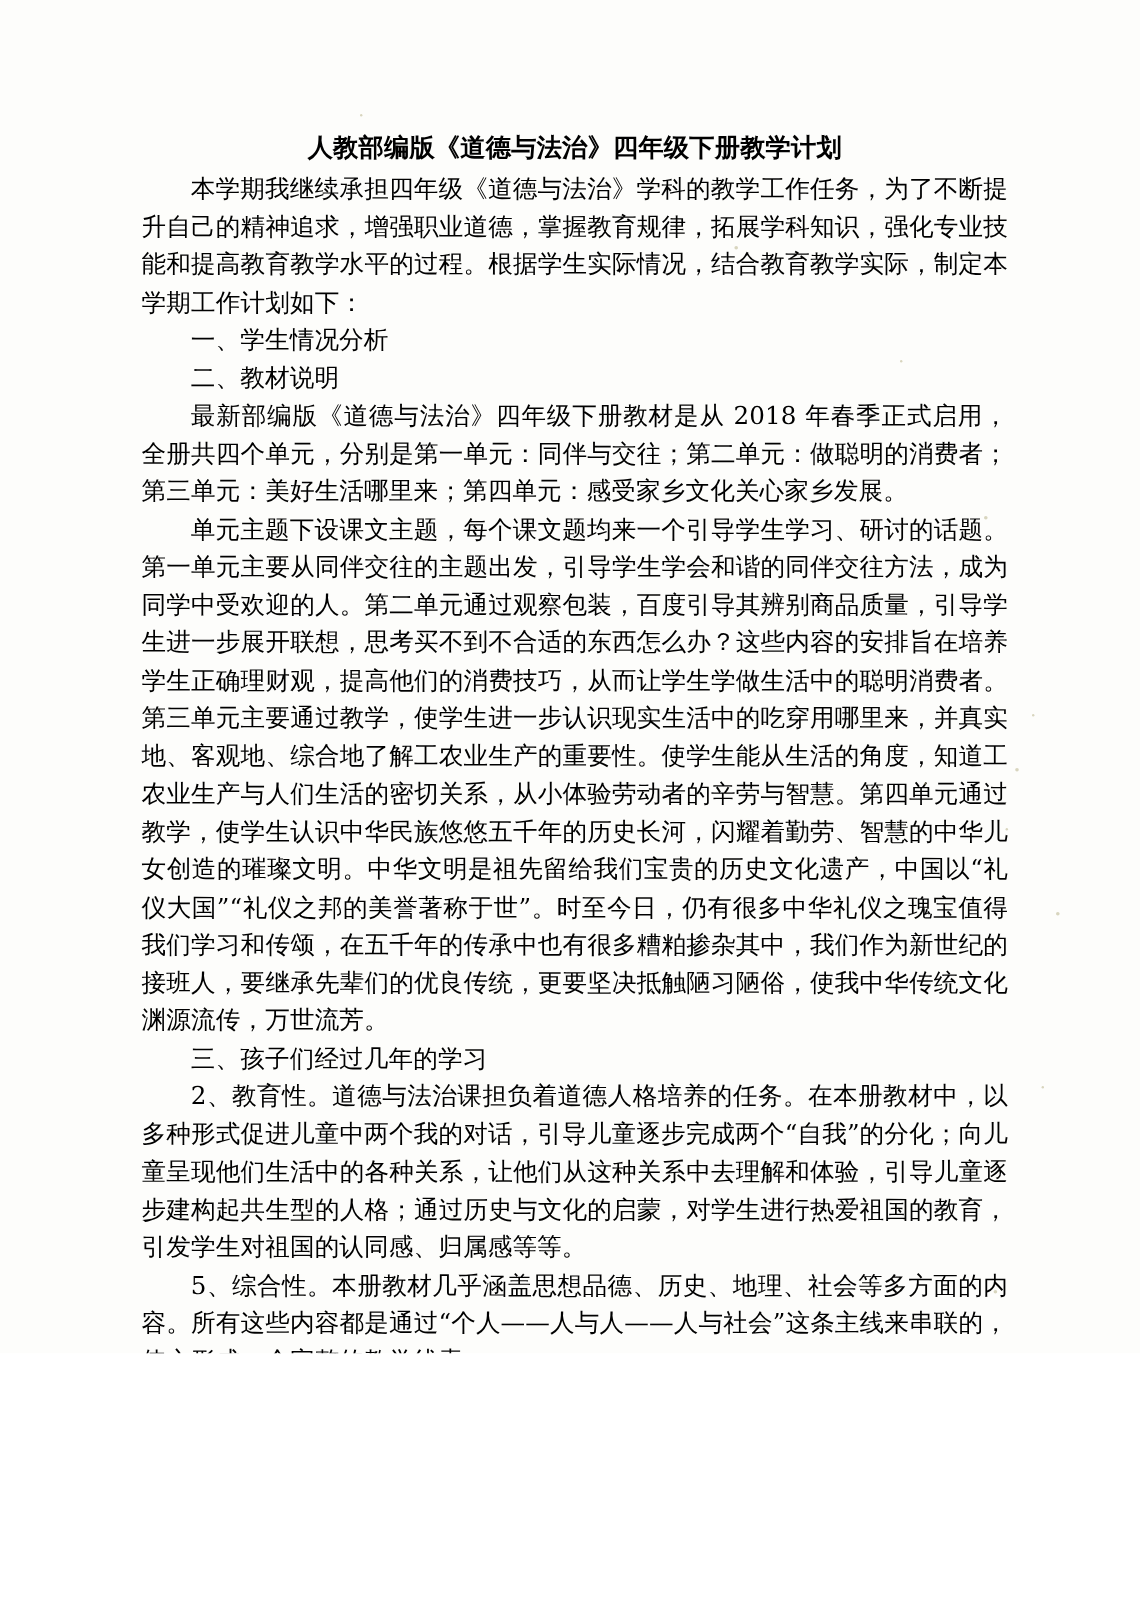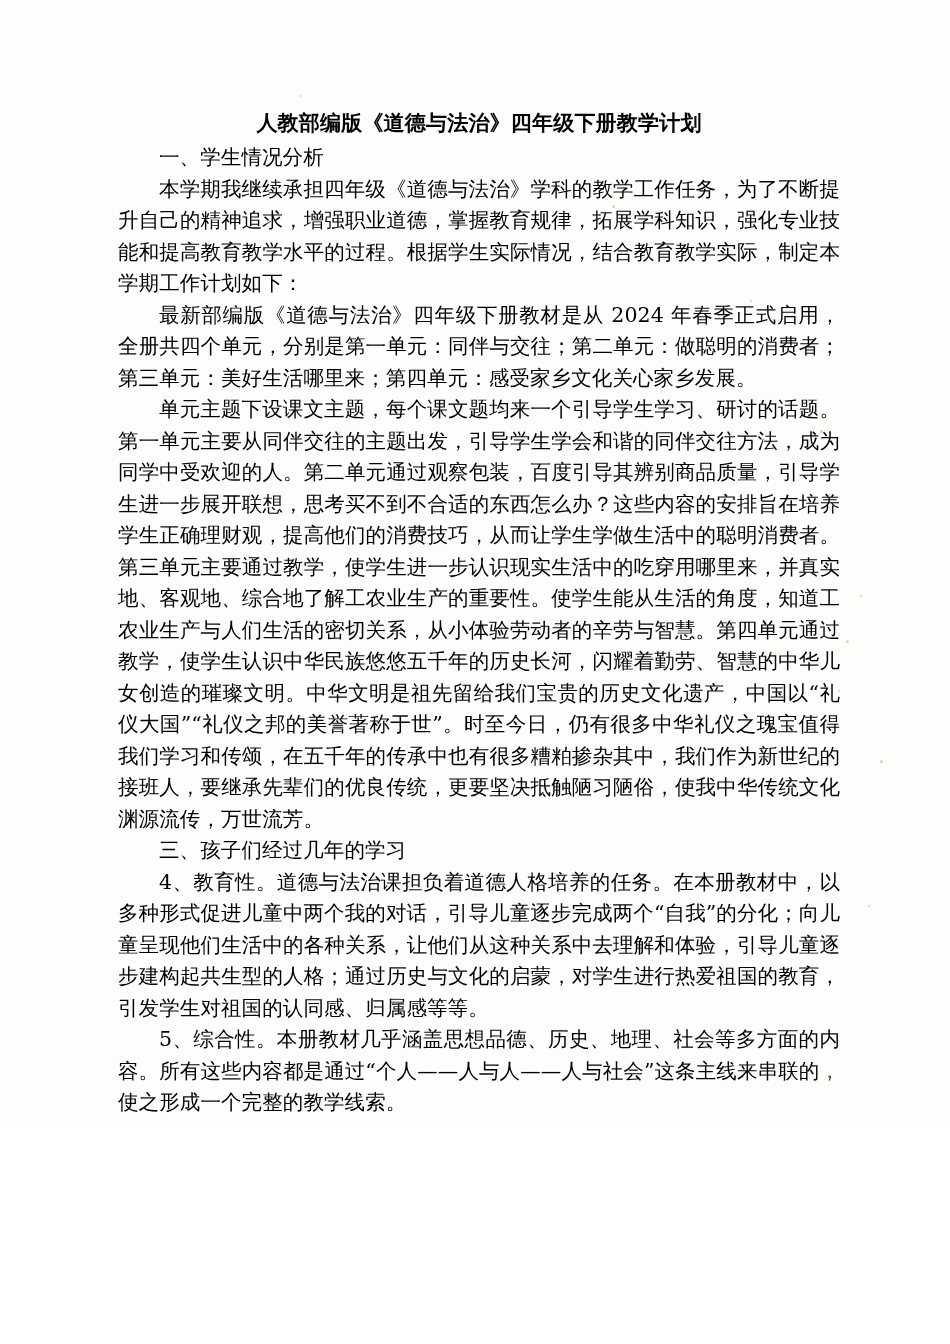--- a/index.html
+++ b/index.html
@@ -51,26 +51,27 @@
   }
 </style>
 </head>
 <body>
 
 <div class="page">
 
   <div class="doc-body">
     <h1 class="doc-title">人教部编版《道德与法治》四年级下册教学计划</h1>
 
+    <p class="para">本学期我继续承担四年级《道德与法治》学科的教学工作任务，为了不断提升自己的精神追求，增强职业道德，掌握教育规律，拓展学科知识，强化专业技能和提高教育教学水平的过程。根据学生实际情况，结合教育教学实际，制定本学期工作计划如下：</p>
     <p class="para">一、学生情况分析</p>
-    <p class="para">本学期我继续承担四年级《道德与法治》学科的教学工作任务，为了不断提升自己的精神追求，增强职业道德，掌握教育规律，拓展学科知识，强化专业技能和提高教育教学水平的过程。根据学生实际情况，结合教育教学实际，制定本学期工作计划如下：</p>
-    <p class="para">最新部编版《道德与法治》四年级下册教材是从 2024 年春季正式启用，全册共四个单元，分别是第一单元：同伴与交往；第二单元：做聪明的消费者；第三单元：美好生活哪里来；第四单元：感受家乡文化关心家乡发展。</p>
+    <p class="para">二、教材说明</p>
+    <p class="para">最新部编版《道德与法治》四年级下册教材是从 2018 年春季正式启用，全册共四个单元，分别是第一单元：同伴与交往；第二单元：做聪明的消费者；第三单元：美好生活哪里来；第四单元：感受家乡文化关心家乡发展。</p>
     <p class="para">单元主题下设课文主题，每个课文题均来一个引导学生学习、研讨的话题。第一单元主要从同伴交往的主题出发，引导学生学会和谐的同伴交往方法，成为同学中受欢迎的人。第二单元通过观察包装，百度引导其辨别商品质量，引导学生进一步展开联想，思考买不到不合适的东西怎么办？这些内容的安排旨在培养学生正确理财观，提高他们的消费技巧，从而让学生学做生活中的聪明消费者。第三单元主要通过教学，使学生进一步认识现实生活中的吃穿用哪里来，并真实地、客观地、综合地了解工农业生产的重要性。使学生能从生活的角度，知道工农业生产与人们生活的密切关系，从小体验劳动者的辛劳与智慧。第四单元通过教学，使学生认识中华民族悠悠五千年的历史长河，闪耀着勤劳、智慧的中华儿女创造的璀璨文明。中华文明是祖先留给我们宝贵的历史文化遗产，中国以“礼仪大国”“礼仪之邦的美誉著称于世”。时至今日，仍有很多中华礼仪之瑰宝值得我们学习和传颂，在五千年的传承中也有很多糟粕掺杂其中，我们作为新世纪的接班人，要继承先辈们的优良传统，更要坚决抵触陋习陋俗，使我中华传统文化渊源流传，万世流芳。</p>
     <p class="para">三、孩子们经过几年的学习</p>
-    <p class="para">4、教育性。道德与法治课担负着道德人格培养的任务。在本册教材中，以多种形式促进儿童中两个我的对话，引导儿童逐步完成两个“自我”的分化；向儿童呈现他们生活中的各种关系，让他们从这种关系中去理解和体验，引导儿童逐步建构起共生型的人格；通过历史与文化的启蒙，对学生进行热爱祖国的教育，引发学生对祖国的认同感、归属感等等。</p>
+    <p class="para">2、教育性。道德与法治课担负着道德人格培养的任务。在本册教材中，以多种形式促进儿童中两个我的对话，引导儿童逐步完成两个“自我”的分化；向儿童呈现他们生活中的各种关系，让他们从这种关系中去理解和体验，引导儿童逐步建构起共生型的人格；通过历史与文化的启蒙，对学生进行热爱祖国的教育，引发学生对祖国的认同感、归属感等等。</p>
     <p class="para">5、综合性。本册教材几乎涵盖思想品德、历史、地理、社会等多方面的内容。所有这些内容都是通过“个人——人与人——人与社会”这条主线来串联的，使之形成一个完整的教学线索。</p>
   </div>
 
   <div class="speck" style="left:612px;top:205px;width:3px;height:3px;"></div>
   <div class="speck" style="left:750px;top:300px;width:2px;height:2px;"></div>
   <div class="speck" style="left:820px;top:430px;width:3px;height:3px;"></div>
   <div class="speck" style="left:860px;top:595px;width:2px;height:2px;"></div>
   <div class="speck" style="left:846px;top:640px;width:3px;height:3px;"></div>
   <div class="speck" style="left:838px;top:690px;width:2px;height:2px;"></div>
   <div class="speck" style="left:770px;top:652px;width:2px;height:2px;"></div>

